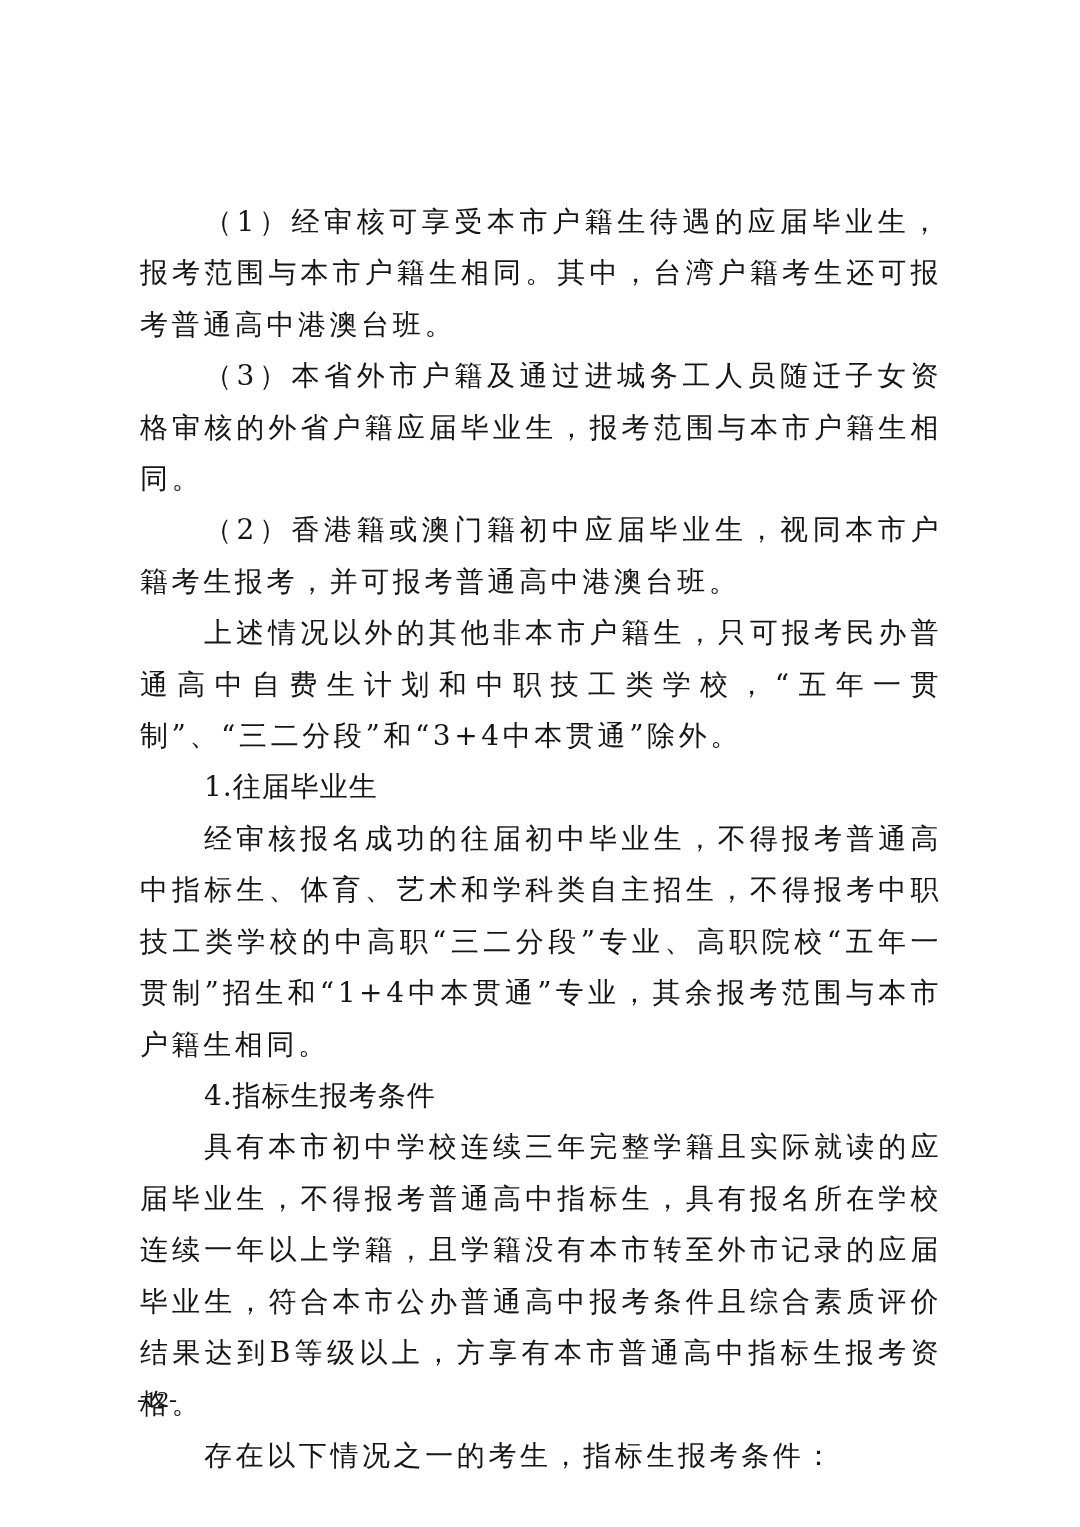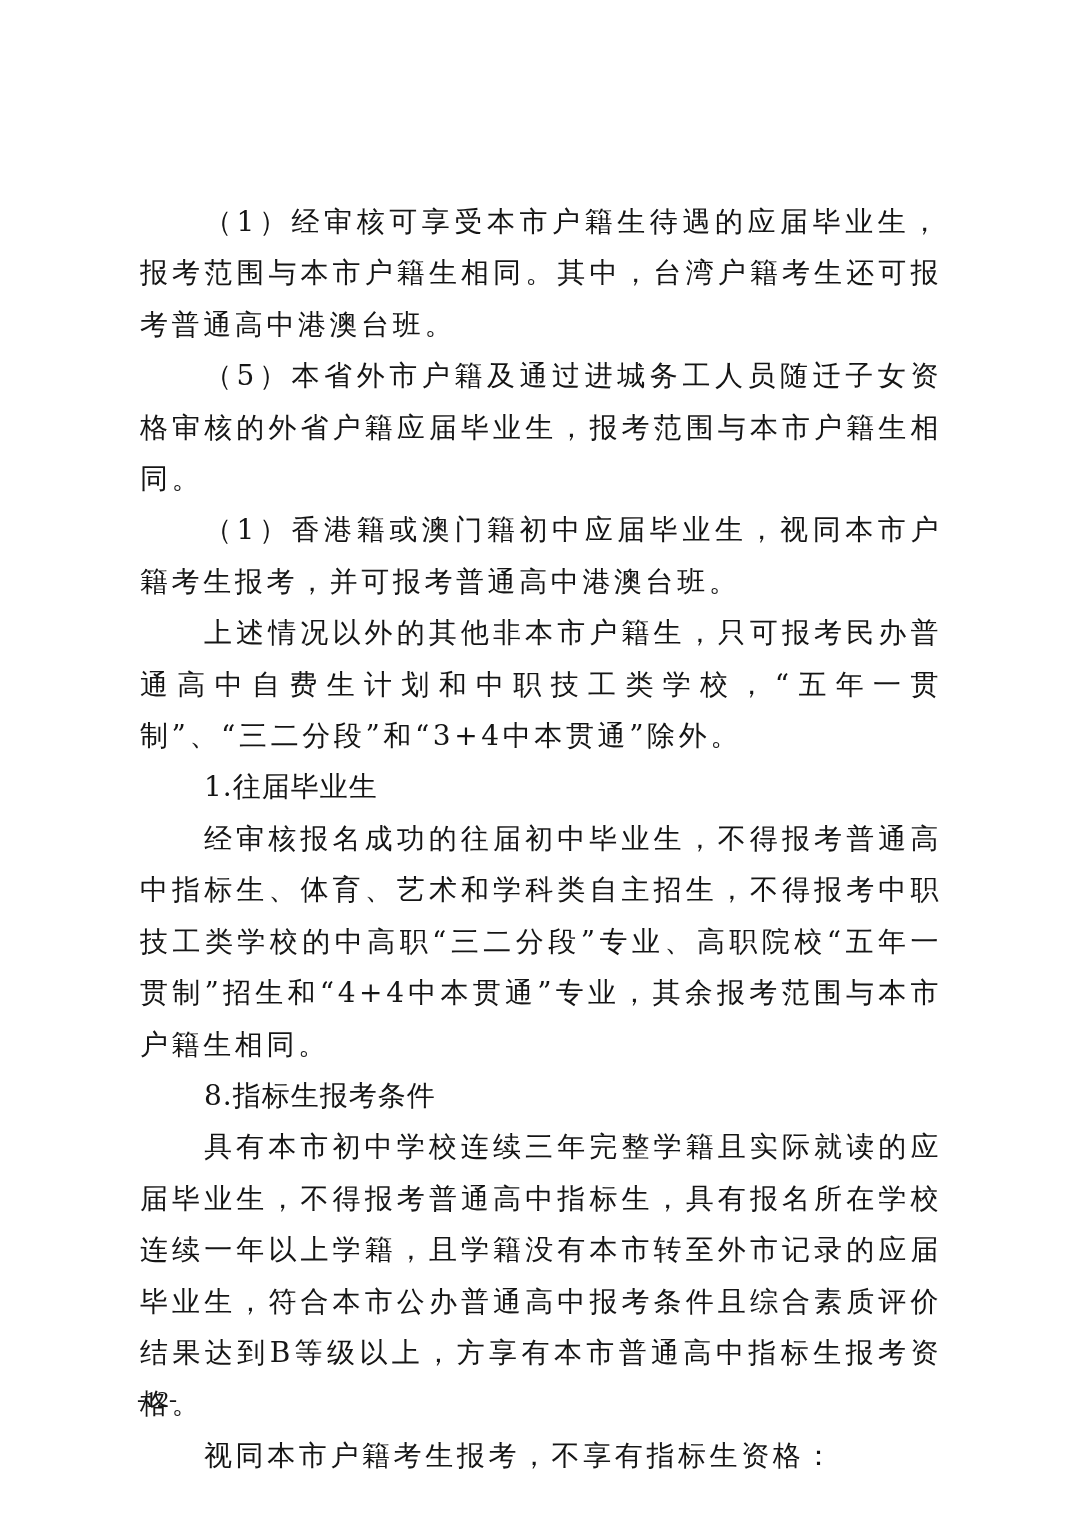--- a/index.html
+++ b/index.html
@@ -20,23 +20,23 @@
     font-family: "Liberation Serif", "DejaVu Serif", serif;
     font-size: 24px; color: #151515; letter-spacing: 0px;
   }
 </style>
 </head>
 <body>
 
 <div class="page">
   <div class="content">
     <p class="para">（1）经审核可享受本市户籍生待遇的应届毕业生，报考范围与本市户籍生相同。其中，台湾户籍考生还可报考普通高中港澳台班。</p>
-    <p class="para">（5）本省外市户籍及通过进城务工人员随迁子女资格审核的外省户籍应届毕业生，报考范围与本市户籍生相同。</p>
-    <p class="para">（1）香港籍或澳门籍初中应届毕业生，视同本市户籍考生报考，并可报考普通高中港澳台班。</p>
+    <p class="para">（3）本省外市户籍及通过进城务工人员随迁子女资格审核的外省户籍应届毕业生，报考范围与本市户籍生相同。</p>
+    <p class="para">（2）香港籍或澳门籍初中应届毕业生，视同本市户籍考生报考，并可报考普通高中港澳台班。</p>
     <p class="para">上述情况以外的其他非本市户籍生，只可报考民办普通高中自费生计划和中职技工类学校，“五年一贯制”、“三二分段”和“3+4中本贯通”除外。</p>
     <p class="para heading">1.往届毕业生</p>
-    <p class="para">经审核报名成功的往届初中毕业生，不得报考普通高中指标生、体育、艺术和学科类自主招生，不得报考中职技工类学校的中高职“三二分段”专业、高职院校“五年一贯制”招生和“4+4中本贯通”专业，其余报考范围与本市户籍生相同。</p>
-    <p class="para heading">8.指标生报考条件</p>
+    <p class="para">经审核报名成功的往届初中毕业生，不得报考普通高中指标生、体育、艺术和学科类自主招生，不得报考中职技工类学校的中高职“三二分段”专业、高职院校“五年一贯制”招生和“1+4中本贯通”专业，其余报考范围与本市户籍生相同。</p>
+    <p class="para heading">4.指标生报考条件</p>
     <p class="para">具有本市初中学校连续三年完整学籍且实际就读的应届毕业生，不得报考普通高中指标生，具有报名所在学校连续一年以上学籍，且学籍没有本市转至外市记录的应届毕业生，符合本市公办普通高中报考条件且综合素质评价结果达到B等级以上，方享有本市普通高中指标生报考资格。</p>
-    <p class="para">视同本市户籍考生报考，不享有指标生资格：</p>
+    <p class="para">存在以下情况之一的考生，指标生报考条件：</p>
   </div>
   <div class="pagenum">-12-</div>
 </div>
 
 </body></html>

